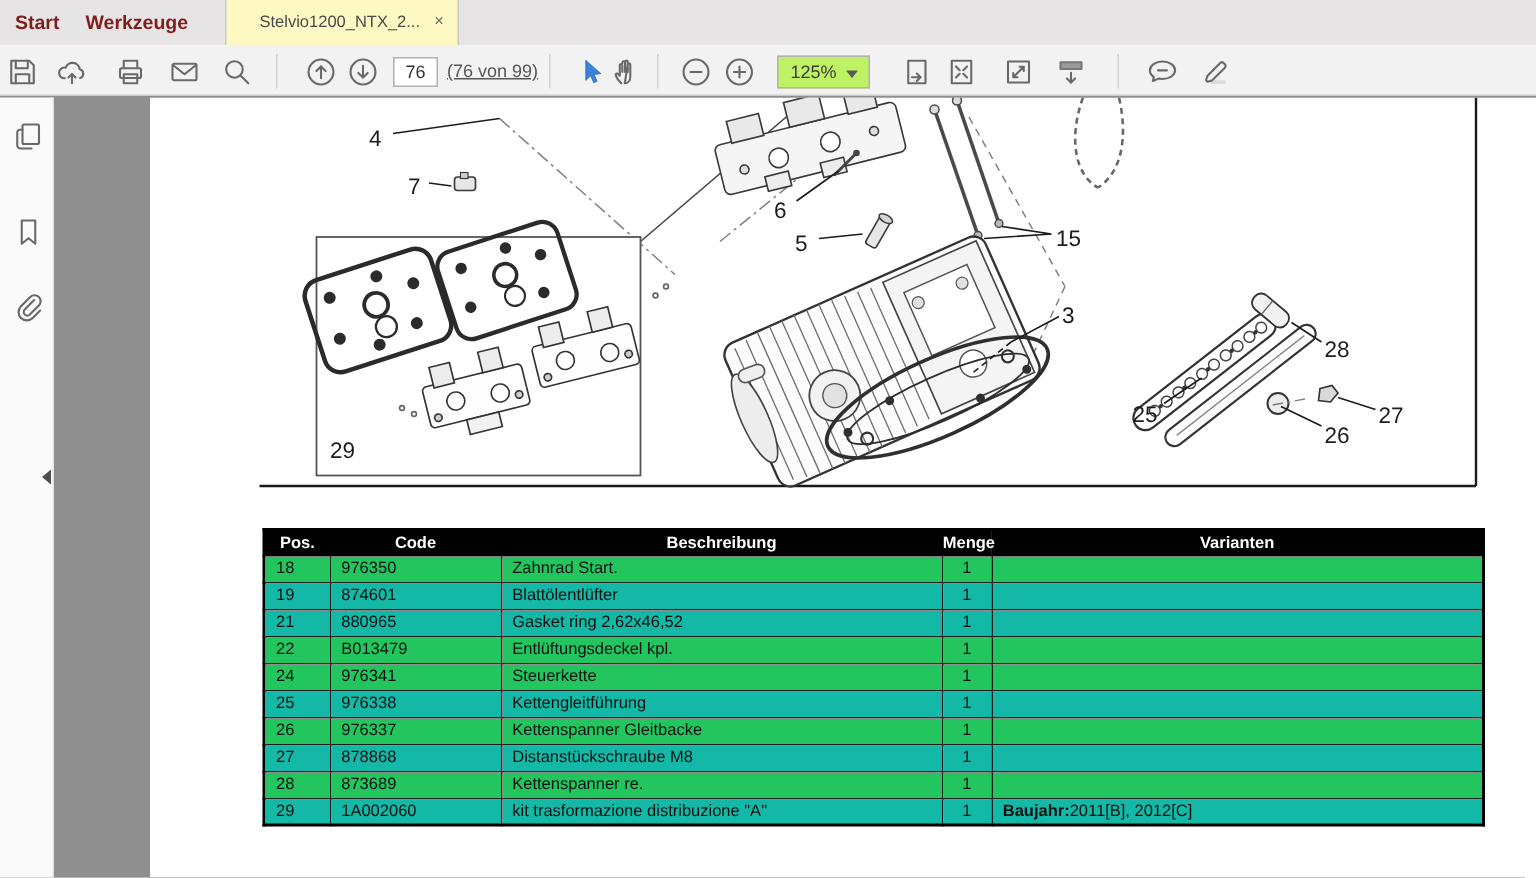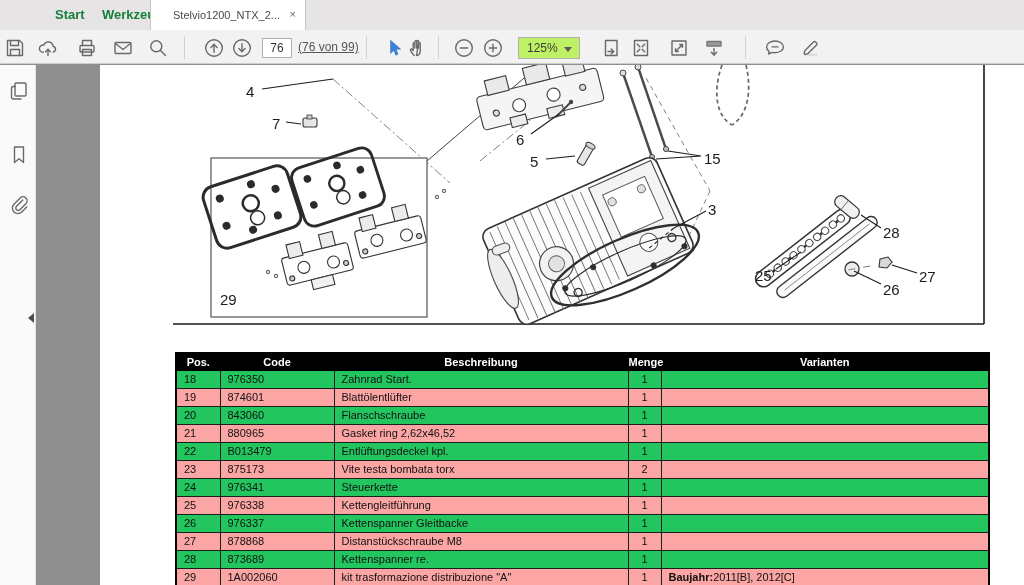--- a/index.html
+++ b/index.html
@@ -1,24 +1,24 @@
 <!DOCTYPE html>
 <html><head>
 <meta charset="utf-8">
 <style>
   * { margin:0; padding:0; box-sizing:border-box; }
   html,body { width:1024px; height:585px; overflow:hidden; }
   body { font-family:"Liberation Sans", sans-serif; background:#8f8f8f; position:relative; }
 
   
   .tabbar { position:absolute; left:0; top:0; width:1024px; height:30px; background:#e6e4e4; }
-  .menu-item { position:absolute; top:0; height:30px; line-height:30px; font-size:13px; font-weight:700; color:#15803d; cursor:default;margin-left:45px; }
+  .menu-item { position:absolute; top:0; height:30px; line-height:30px; font-size:13px; font-weight:700; color:#7f1d1d; cursor:default; }
   .menu-start { left:10px; }
   .menu-tools { left:57px; }
-  .doc-tab { position:absolute; left:150px; top:0; width:156px; height:30px; background:#ffffff; border-left:1px solid #c9c7c7; border-right:1px solid #c9c7c7; }
+  .doc-tab { position:absolute; left:150px; top:0; width:156px; height:30px; background:#fef9c3; border-left:1px solid #c9c7c7; border-right:1px solid #c9c7c7; }
   .doc-tab-title { position:absolute; left:22px; top:0; height:30px; line-height:30px; font-size:11px; color:#4a4a4a; white-space:nowrap; }
   .doc-tab-close { position:absolute; right:9px; top:9px; font-size:11px; line-height:11px; color:#6a6a6a; cursor:default; }
 
   
   .toolbar { position:absolute; left:0; top:30px; width:1024px; height:34px; background:#f3f2f2; border-bottom:1px solid #cdcbcb; }
   .tbtn { position:absolute; top:7px; width:22px; height:22px; background:none; border:none; padding:1px; cursor:default; }
   .tbtn svg { display:block; }
   .tsep { position:absolute; top:6px; width:1px; height:23px; background:#d2d0d0; }
   .page-input { position:absolute; left:262px; top:8px; width:30px; height:20px; border:1px solid #b2b0b0; background:#fff; font-size:12px; text-align:center; color:#333; font-family:"Liberation Sans",sans-serif; }
   .page-count { position:absolute; left:298px; top:10px; font-size:12px; color:#565656;text-decoration:underline; }
@@ -30,21 +30,21 @@
   .workspace { position:absolute; left:0; top:65px; width:1024px; height:520px; }
   .sidebar { position:absolute; left:0; top:0; width:36px; height:520px; background:#fafafa; border-right:1px solid #e3e1e1; }
   .side-btn { position:absolute; left:7px; width:24px; height:24px; background:none; border:none; padding:1px; cursor:default; }
   .side-collapse { position:absolute; left:28px; top:248px; width:0; height:0; border-top:5px solid transparent; border-bottom:5px solid transparent; border-right:6px solid #4d4d4d; cursor:default; }
   .canvas { position:absolute; left:36px; top:0; width:988px; height:520px; background:#8f8f8f; overflow:hidden; }
   .page { position:absolute; left:64px; top:0; width:924px; height:520px; background:#ffffff; }
 
   
   .parts-table { position:absolute; left:75px; top:287px; border-collapse:collapse; table-layout:fixed; width:813px; font-size:11px; color:#111; border:2px solid #000; }
   .parts-table th { background:#000; color:#fff; font-weight:700; height:17px; text-align:center; border:1px solid #000; padding:0; font-size:11px; }
-  .parts-table td { border:1px solid #1d1d1d; height:18px; padding:0 2px 0 7px; white-space:nowrap; overflow:hidden; background:#fca5a5; }
+  .parts-table td { border:1px solid #1d1d1d; height:18px; padding:0 2px 0 7px; white-space:nowrap; overflow:hidden; background:#14b8a6; }
   .parts-table tr.alt td { background:#22c55e; }
   .parts-table td.qty { text-align:center; padding:0; }
   .parts-table td.variant b { font-weight:700; }
 
   
   .callout { font-family:"Liberation Sans",sans-serif; font-size:15px; fill:#1c1c1c; }
 </style>
 </head>
 <body>
 
@@ -421,48 +421,34 @@
               <td class="qty">1</td>
               <td class="variant"><b></b><span></span></td>
             </tr>
           <tr>
               <td>19</td>
               <td>874601</td>
               <td>Blattölentlüfter</td>
               <td class="qty">1</td>
               <td class="variant"><b></b><span></span></td>
             </tr>
-          <tr class="alt">
-              <td>20</td>
-              <td>843060</td>
-              <td>Flanschschraube</td>
-              <td class="qty">1</td>
-              <td class="variant"><b></b><span></span></td>
-            </tr>
           <tr>
               <td>21</td>
               <td>880965</td>
               <td>Gasket ring 2,62x46,52</td>
               <td class="qty">1</td>
               <td class="variant"><b></b><span></span></td>
             </tr>
           <tr class="alt">
               <td>22</td>
               <td>B013479</td>
               <td>Entlüftungsdeckel kpl.</td>
               <td class="qty">1</td>
               <td class="variant"><b></b><span></span></td>
             </tr>
-          <tr>
-              <td>23</td>
-              <td>875173</td>
-              <td>Vite testa bombata torx</td>
-              <td class="qty">2</td>
-              <td class="variant"><b></b><span></span></td>
-            </tr>
           <tr class="alt">
               <td>24</td>
               <td>976341</td>
               <td>Steuerkette</td>
               <td class="qty">1</td>
               <td class="variant"><b></b><span></span></td>
             </tr>
           <tr>
               <td>25</td>
               <td>976338</td>

